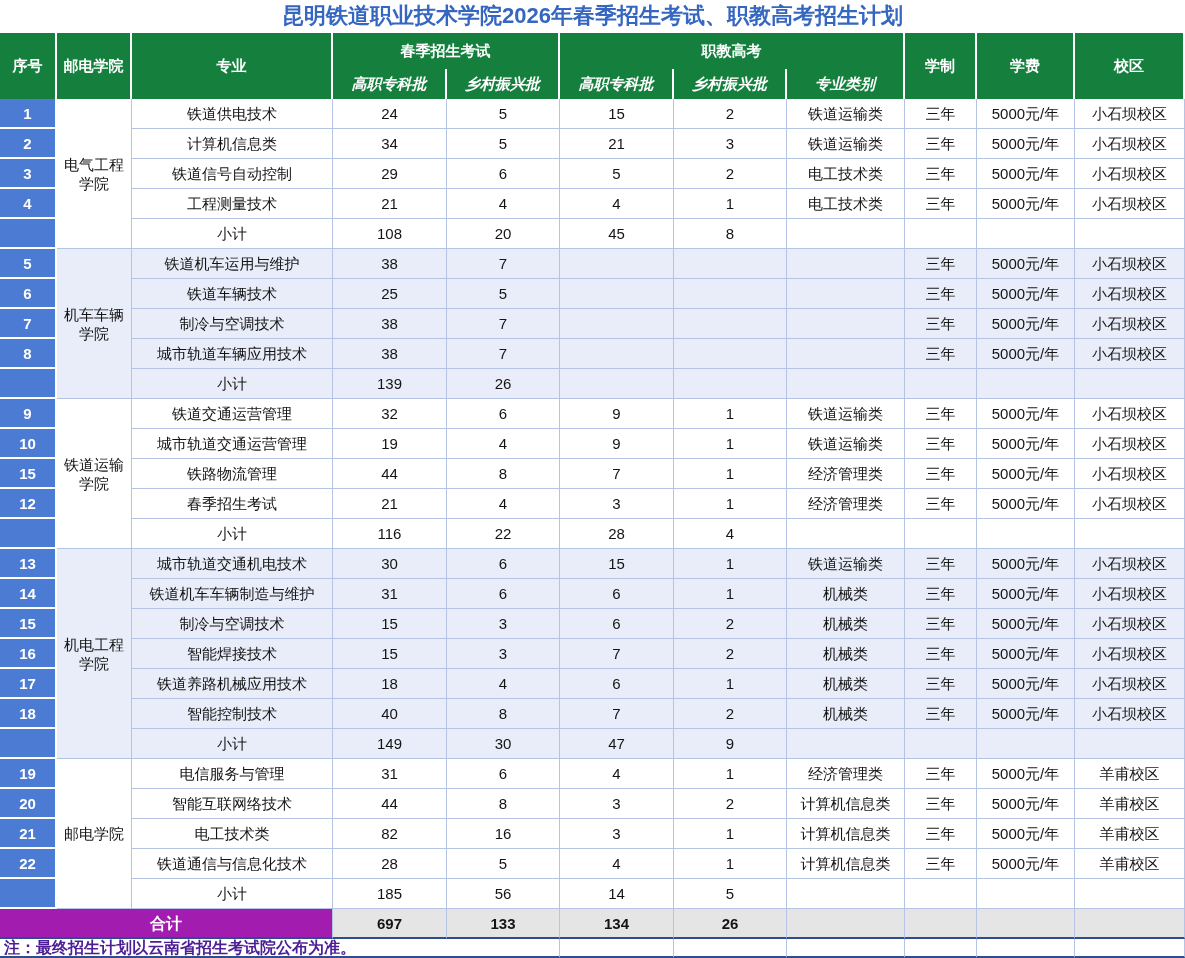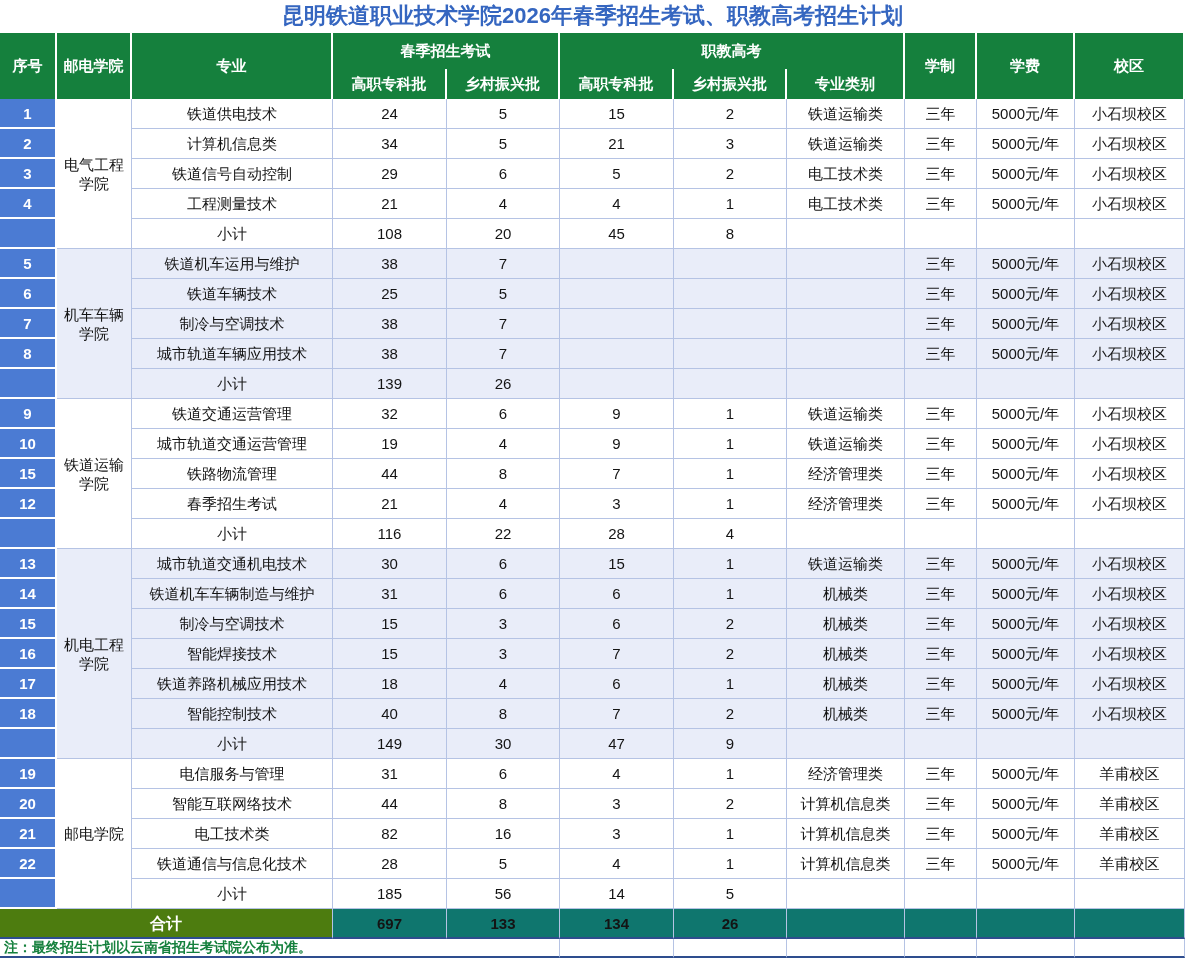--- a/index.html
+++ b/index.html
@@ -12,55 +12,55 @@
     height:33px; line-height:32px; text-align:center;
     color:#3566c0; font-weight:bold; font-size:22px;
     background:#ffffff;
     border-radius:7px;
   }
   table {
     width:1185px; table-layout:fixed;
     border-collapse:separate; border-spacing:0;
   }
   thead tr.h1 th { height:36px; }
-  thead tr.h2 th { height:30px; }
+  thead tr.h2 th { height:30px;font-style:italic; }
   th {
     background:#15803d; color:#ffffff; font-weight:bold; font-size:15px;
     text-align:center; vertical-align:middle;
     border-right:2px solid #ffffff; border-bottom:0;
     overflow:hidden;
   }
   td {
     height:30px; text-align:center; vertical-align:middle;
     font-size:15px; color:#141414; background:#ffffff;
     border-right:1px solid #b5c3e4; border-bottom:1px solid #b5c3e4;
     overflow:hidden; line-height:19px;
   }
   td.seq {
     background:#4b7bd3; color:#ffffff; font-weight:bold;
     border-right:2px solid #ffffff; border-bottom:2px solid #ffffff;
   }
   tr.band td { background:#e9edf9; }
   tr.band td.seq { background:#4b7bd3; }
   td.bold { font-weight:normal; }
   tr.total td {
-    background:#0f766e; font-weight:bold;
+    background:#e5e5e5; font-weight:bold;
     border-bottom:2px solid #2e4d8e;
   }
   tr.total td.totallabel {
-    background:#4d7c0f; color:#ffffff; font-size:16px;
+    background:#a21caf; color:#ffffff; font-size:16px;
     border-right:1px solid #b5c3e4;
   }
   tr.noterow td {
     height:19px; background:#ffffff;
     border-bottom:2px solid #2e4d8e;
   }
   tr.noterow td.notetext {
-    color:#15803d; font-weight:bold; text-align:left;
-    font-size:14px; padding-left:4px; line-height:17px;margin-left:34px;
+    color:#4c1d95; font-weight:bold; text-align:left;
+    font-size:16px; padding-left:4px; line-height:17px;margin-left:34px;
   }
 </style>
 </head>
 <body>
 
 <div class="title">昆明铁道职业技术学院2026年春季招生考试、职教高考招生计划</div>
 
 <table>
   <colgroup>
     <col style="width:57px">

